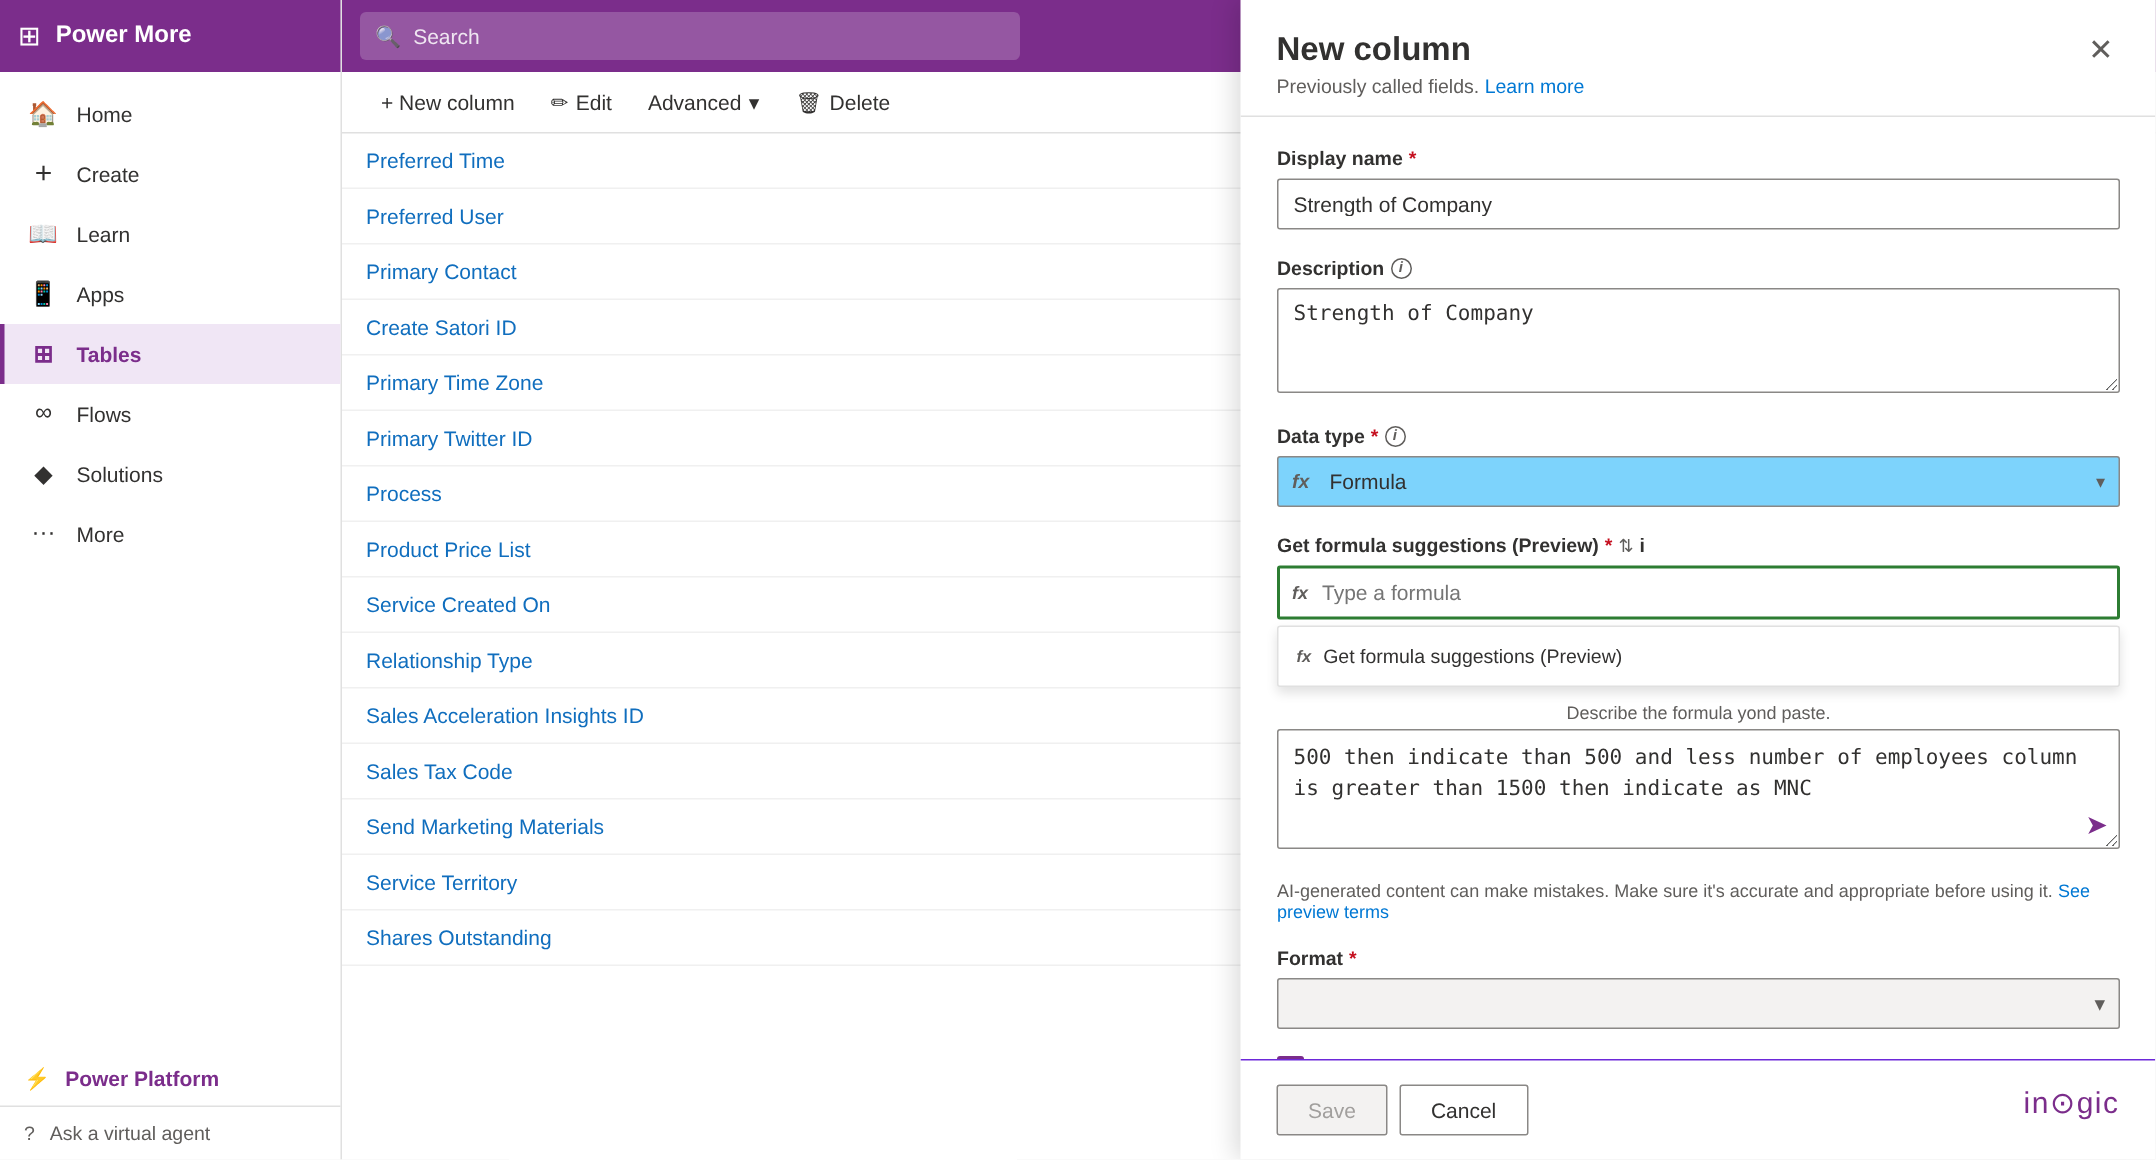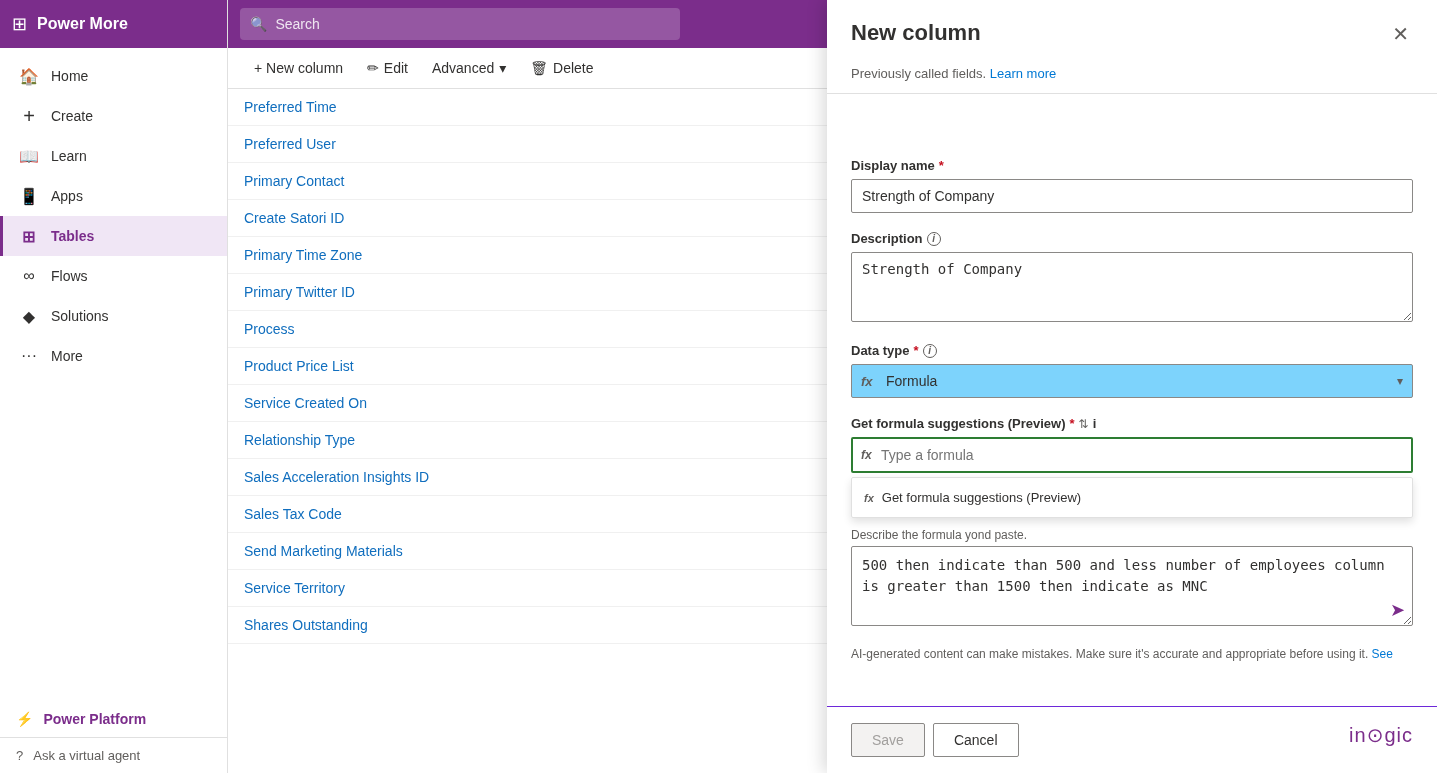--- a/index.html
+++ b/index.html
@@ -172,39 +172,38 @@
       top: 0;
       right: 0;
       width: 610px;
       height: 100%;
       background: #fff;
       box-shadow: -4px 0 16px rgba(0,0,0,0.15);
       display: flex;
       flex-direction: column;
       z-index: 10;
       overflow-y: auto;
-      gap: 44px;
     }
     .panel-header {
       display: flex;
       align-items: flex-start;
       justify-content: space-between;
       padding: 20px 24px 12px 24px;
       border-bottom: 1px solid #e0e0e0;
       flex-shrink: 0;
     }
     .panel-header-text .panel-title {
       font-size: 22px;
       font-weight: 600;
       color: #323130;
     }
     .panel-header-text .panel-subtitle {
       font-size: 13px;
       color: #605e5c;
-      margin-top: 20px;
+      margin-top: 4px;
     }
     .panel-header-text .panel-subtitle a {
       color: #0078d4;
       cursor: pointer;
     }
     .panel-close {
       background: none;
       border: none;
       cursor: pointer;
       font-size: 20px;
@@ -710,21 +709,21 @@
         </div>
 
         <div class="formula-dropdown">
           <div class="formula-dropdown-item">
             <span class="fx-icon-small"><i>fx</i></span>
             <span>Get formula suggestions (Preview)</span>
           </div>
         </div>
 
         <div style="margin-top:10px;">
-          <div style="display:flex; justify-content:flex-start; font-size:12px; color:#605e5c; margin-bottom:4px;">
+          <div style="display:flex; justify-content:center; font-size:12px; color:#605e5c; margin-bottom:4px;">
             <span>Describe the formula yo</span>
             <span>nd paste.</span>
           </div>
           <div class="formula-textarea-wrap">
             <textarea class="formula-textarea" id="formula-ta" style="">500 then indicate than 500 and less number of employees column is greater than 1500 then indicate as MNC</textarea>
             <button class="formula-send-btn">➤</button>
           </div>
         </div>
       </div>
 

